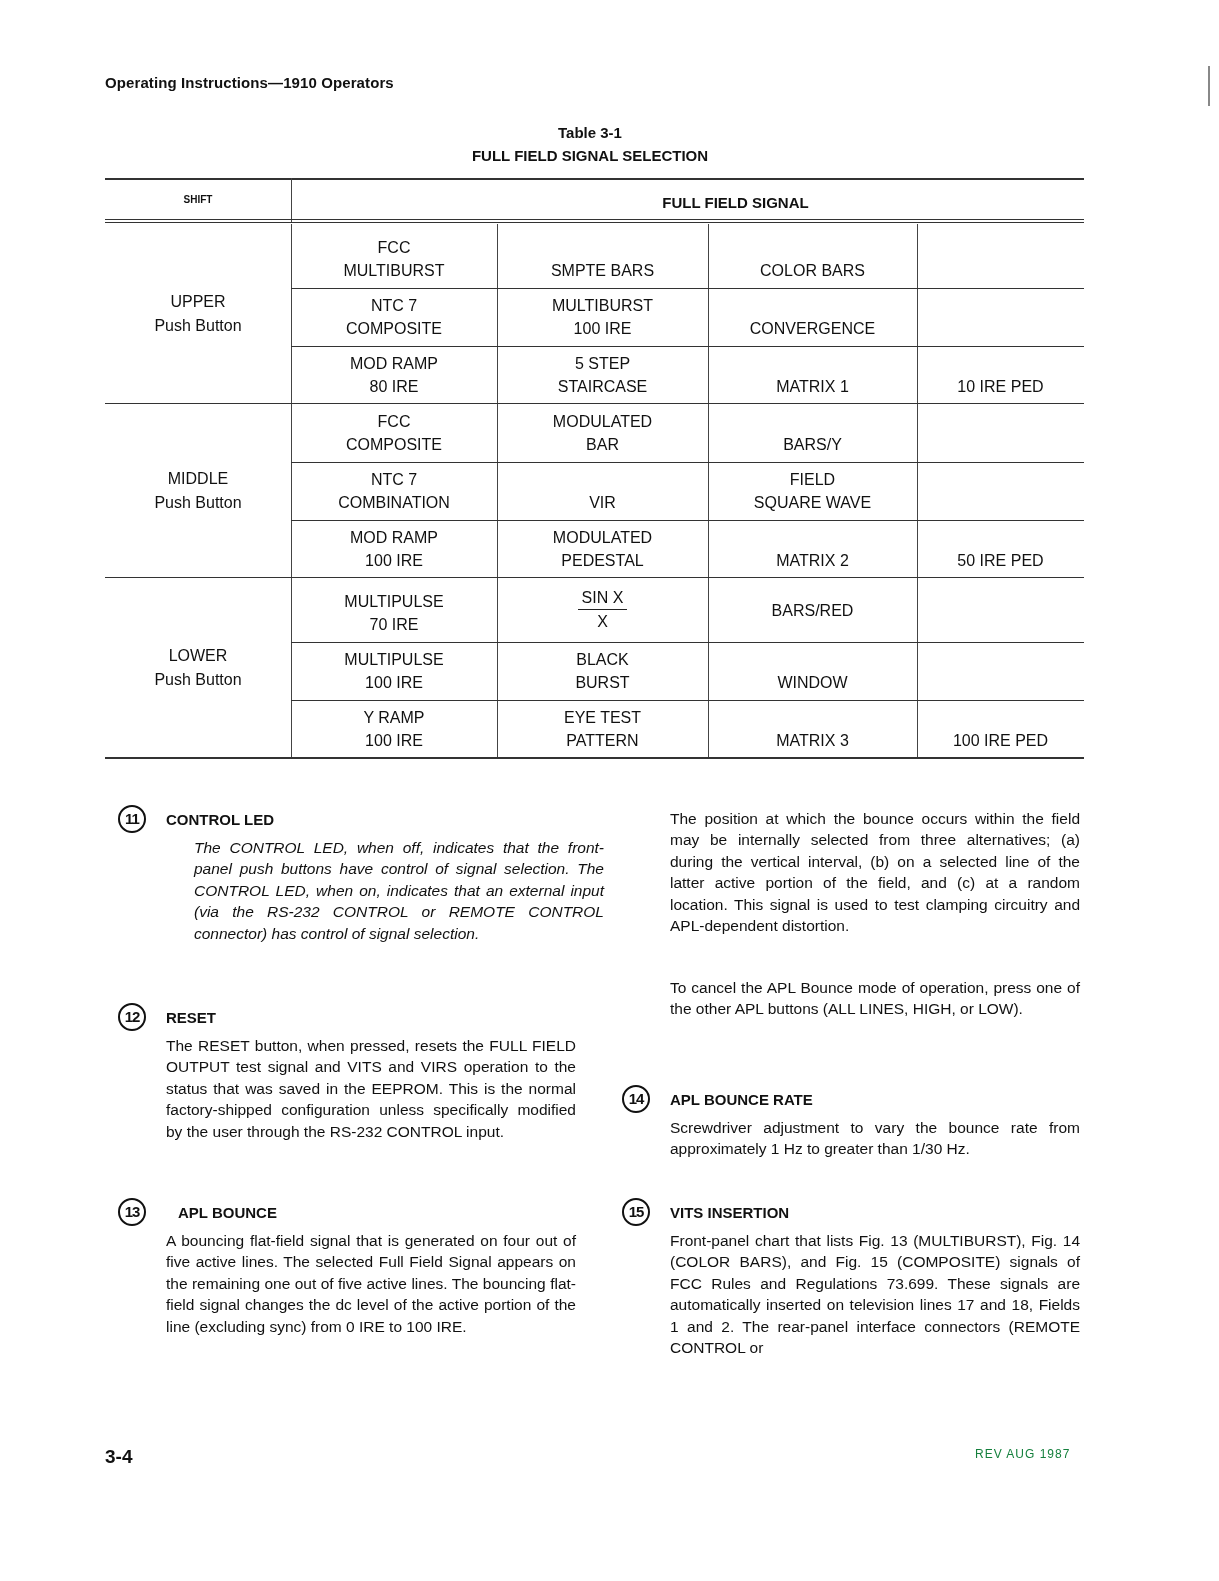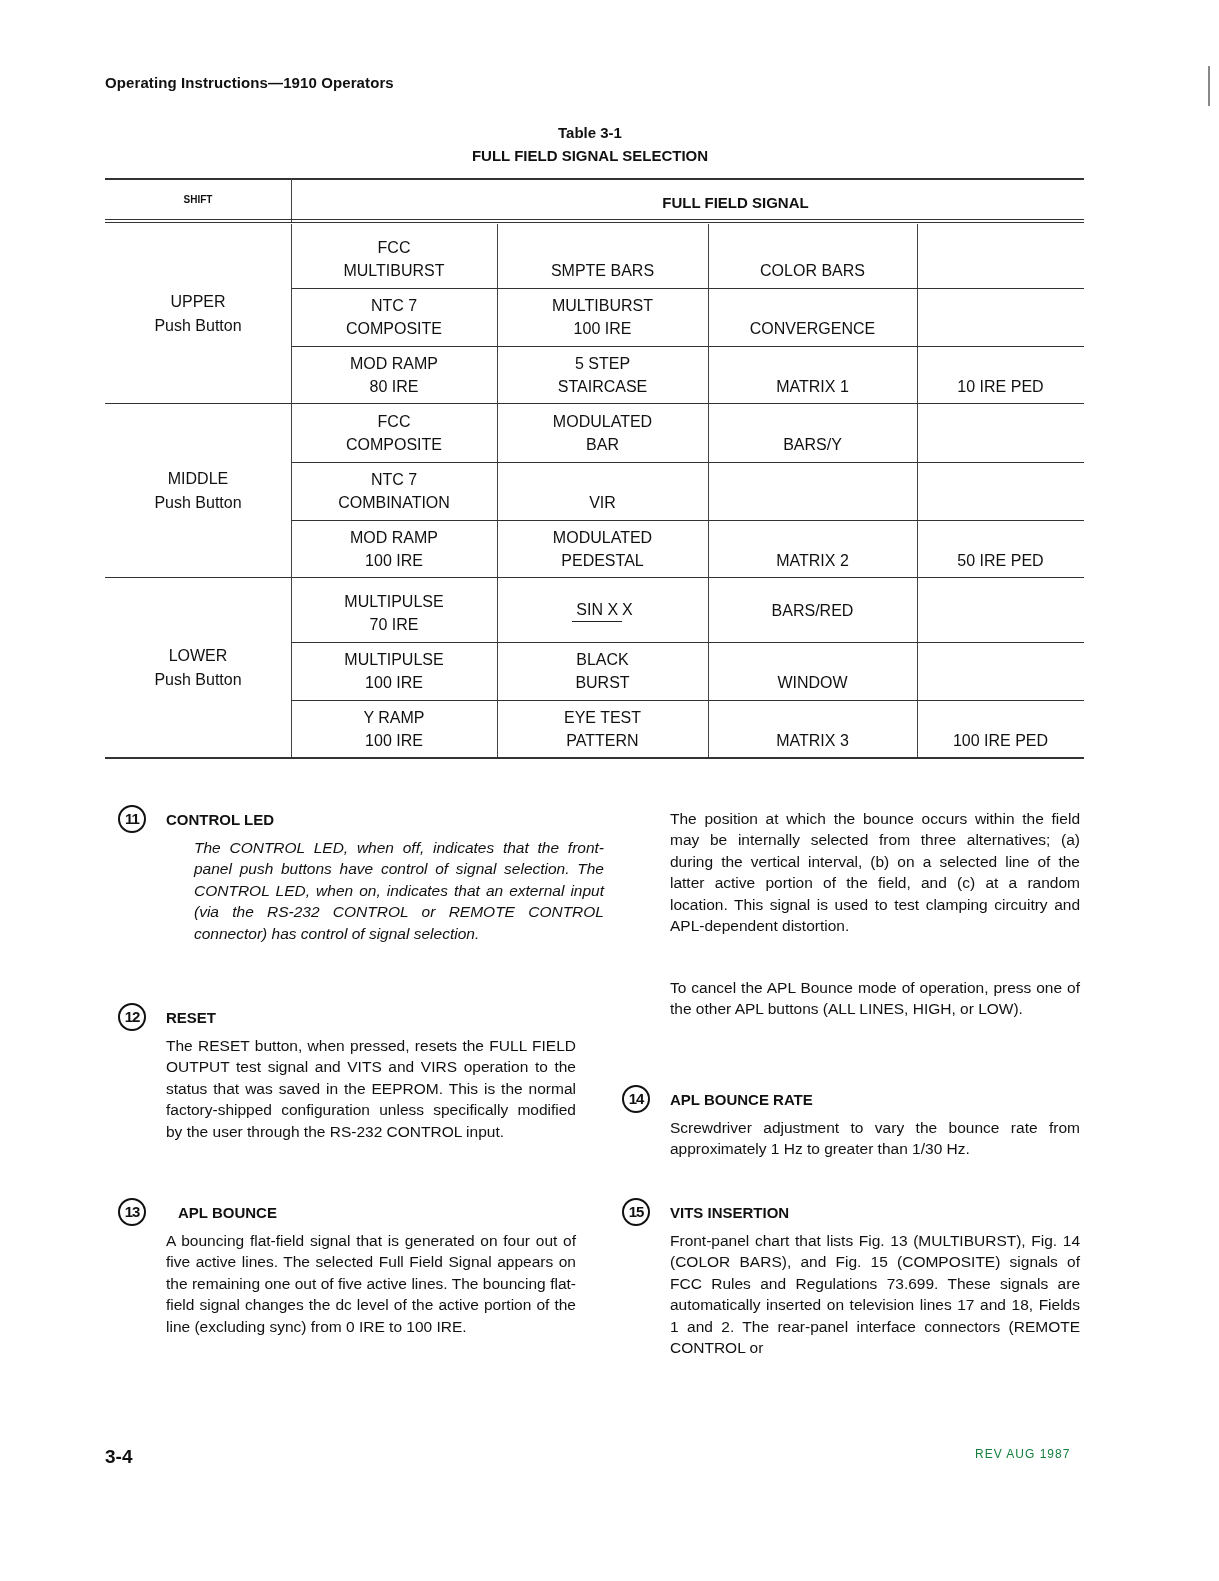--- a/index.html
+++ b/index.html
@@ -35,21 +35,21 @@
   .shift-label {
     position: absolute; left: 0; width: 186px; text-align: center;
     font-size: 16px; line-height: 24px;
   }
   .cell {
     position: absolute; text-align: center; font-size: 16px; line-height: 23px;
     display: flex; flex-direction: column; justify-content: flex-end; align-items: center;
     padding-bottom: 6px; box-sizing: border-box;
   }
   .cell.mid { justify-content: center; padding-bottom: 0; }
-  .frac { display: inline-flex; align-items: center; justify-content: center; }
+  .frac { display: inline-flex; flex-direction: column; align-items: center; justify-content: center; }
   .frac .num { border-bottom: 1px solid #222; padding: 0 4px; line-height: 22px; }
   .frac .den { line-height: 24px; }
 
   
   .sec { position: absolute; width: 410px; }
   .sec-head { position: relative; height: 30px; }
   .circ {
     position: absolute; left: 0; top: 0; width: 28px; height: 28px;
     border: 2px solid #111; border-radius: 50%; box-sizing: border-box;
     font-size: 15px; font-weight: bold; text-align: center; line-height: 24px;
@@ -159,20 +159,24 @@
         </div>
         <div class="cell" style="left: 812px; width: 167px; top: 0px; height: 58px;"></div>
         <div class="hline" style="left: 186px; width: 793px; top: 58px;"></div>
         <div class="cell" style="left: 186px; width: 206px; top: 58px; height: 58px;">
           <div>NTC 7</div>
           <div>COMBINATION</div>
         </div>
         <div class="cell" style="left: 392px; width: 211px; top: 58px; height: 58px;">
           <div>VIR</div>
         </div>
+        <div class="cell" style="left: 603px; width: 209px; top: 58px; height: 58px;">
+          <div>FIELD</div>
+          <div>SQUARE WAVE</div>
+        </div>
         <div class="cell" style="left: 812px; width: 167px; top: 58px; height: 58px;"></div>
         <div class="hline" style="left: 186px; width: 793px; top: 116px;"></div>
         <div class="cell" style="left: 186px; width: 206px; top: 116px; height: 58px;">
           <div>MOD RAMP</div>
           <div>100 IRE</div>
         </div>
         <div class="cell" style="left: 392px; width: 211px; top: 116px; height: 58px;">
           <div>MODULATED</div>
           <div>PEDESTAL</div>
         </div>

